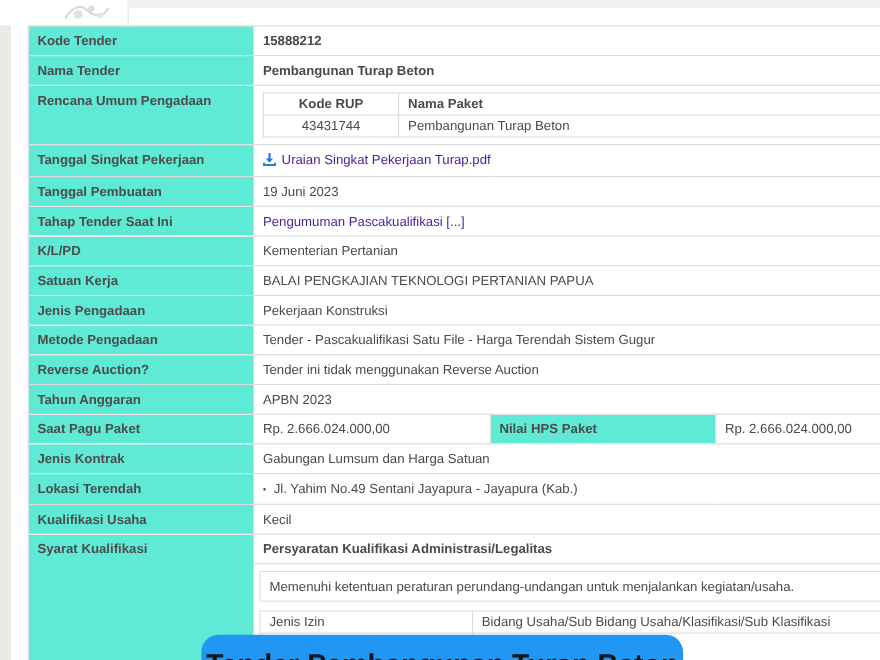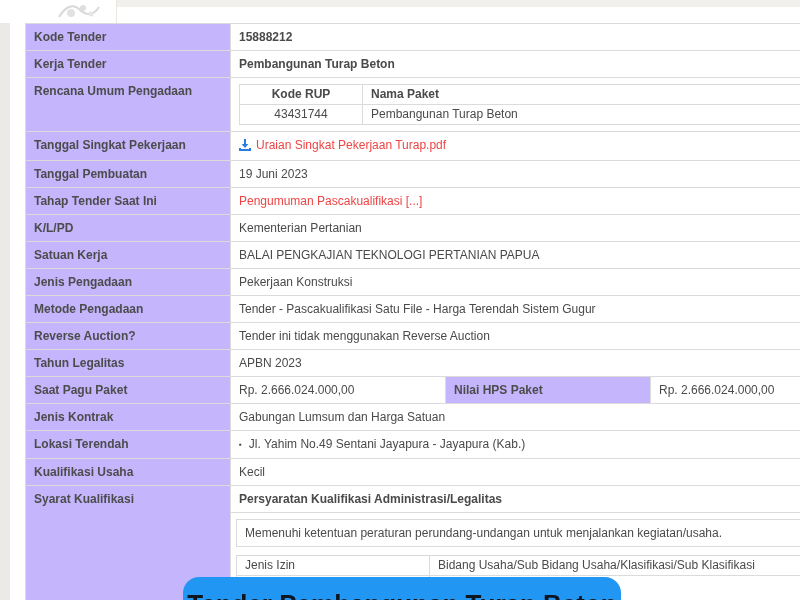--- a/index.html
+++ b/index.html
@@ -18,23 +18,23 @@
 
   
   .detail-table{
     position:absolute;left:25px;top:23px;width:800px;
     border-collapse:collapse;table-layout:fixed;background:#fff;
   }
   .detail-table td{
     border:1px solid #dbdbdb;padding:6px 8px;vertical-align:top;
     line-height:14px;overflow:hidden;white-space:nowrap;
   }
-  td.lbl{background:#c4b5fd;font-weight:bold;color:#4c4c4c;}
+  td.lbl{background:#5eead4;font-weight:bold;color:#4c4c4c;}
   .bold{font-weight:bold;}
-  a.lnk{color:#ef4444;text-decoration:none;}
+  a.lnk{color:#4c1d95;text-decoration:none;}
   .dl-icon{display:inline-block;vertical-align:-2px;margin-right:5px;}
 
   
   .inner-table{border-collapse:collapse;table-layout:fixed;width:100%;background:#fff;}
   .inner-table td{border:1px solid #dbdbdb;padding:3px 8px;line-height:13px;white-space:nowrap;overflow:hidden;}
   .inner-table .hdr{font-weight:bold;}
   .ctr{text-align:center;}
 
   td.syarat-val{padding:0;}
   .syarat-heading{padding:6px 8px;font-weight:bold;border-bottom:1px solid #dbdbdb;white-space:nowrap;}
@@ -75,21 +75,21 @@
       <col style="width:175px">
     </colgroup>
 
   <tbody>
       <tr>
     <td class="lbl">Kode Tender</td>
     <td colspan="3" class="bold">15888212</td>
   </tr>
 
   <tr>
-    <td class="lbl">Kerja Tender</td>
+    <td class="lbl">Nama Tender</td>
     <td colspan="3" class="bold">Pembangunan Turap Beton</td>
   </tr>
 
   <tr>
     <td class="lbl">Rencana Umum Pengadaan</td>
     <td colspan="3">
       <table class="inner-table">
         <colgroup>
               <col style="width:123px">
               <col>
@@ -149,21 +149,21 @@
     <td class="lbl">Metode Pengadaan</td>
     <td colspan="3">Tender - Pascakualifikasi Satu File - Harga Terendah Sistem Gugur</td>
   </tr>
 
   <tr>
     <td class="lbl">Reverse Auction?</td>
     <td colspan="3">Tender ini tidak menggunakan Reverse Auction</td>
   </tr>
 
   <tr>
-    <td class="lbl">Tahun Legalitas</td>
+    <td class="lbl">Tahun Anggaran</td>
     <td colspan="3">APBN 2023</td>
   </tr>
 
   <tr>
     <td class="lbl">Saat Pagu Paket</td>
     <td>Rp. 2.666.024.000,00</td>
     <td class="lbl">Nilai HPS Paket</td>
     <td>Rp. 2.666.024.000,00</td>
   </tr>
 

